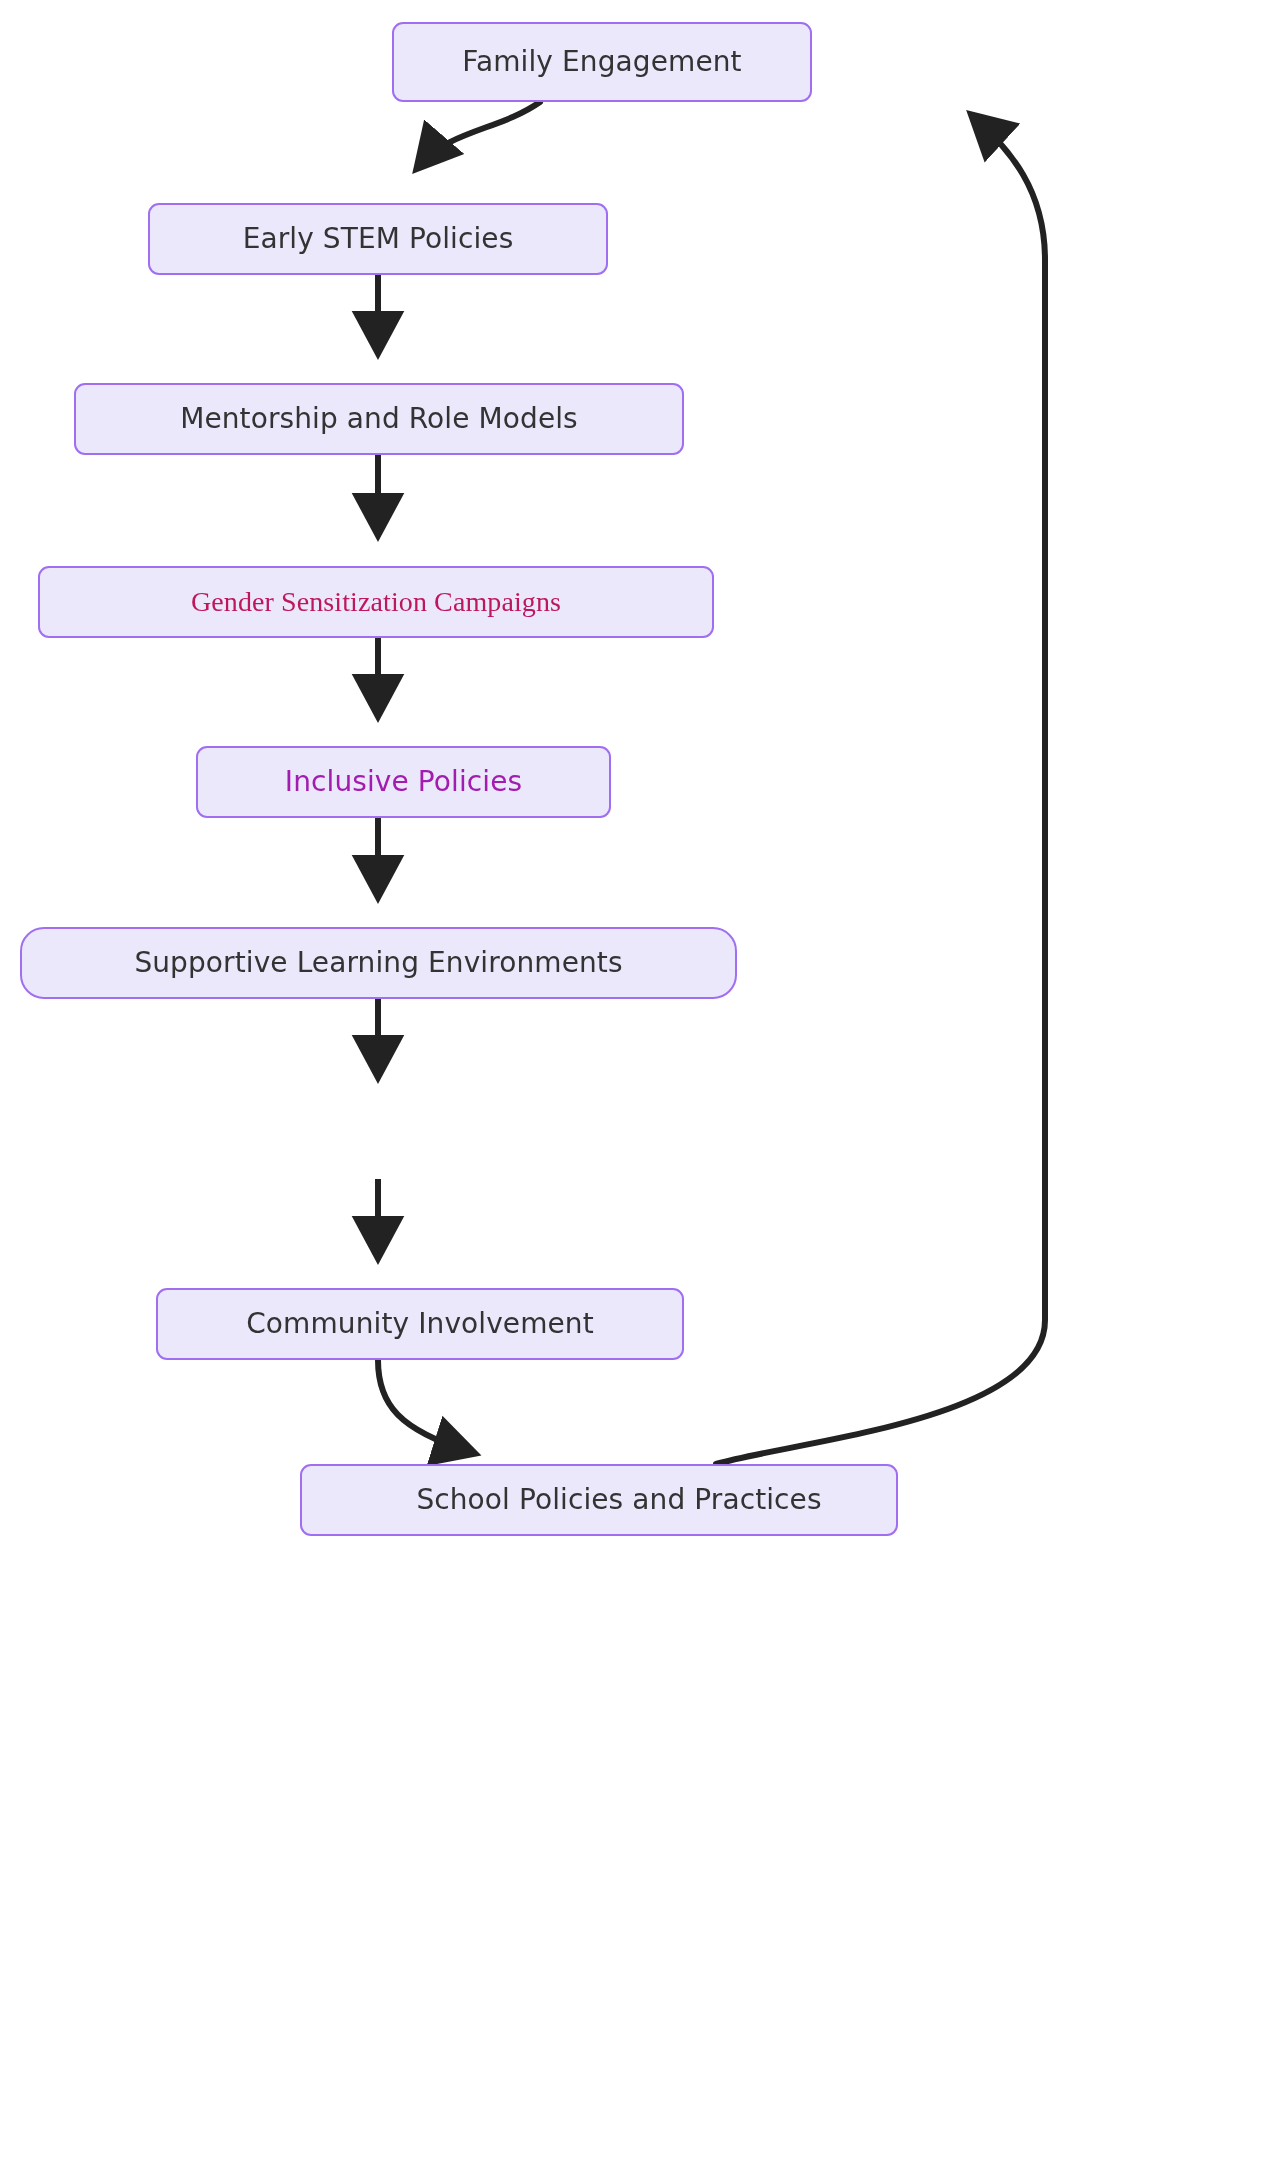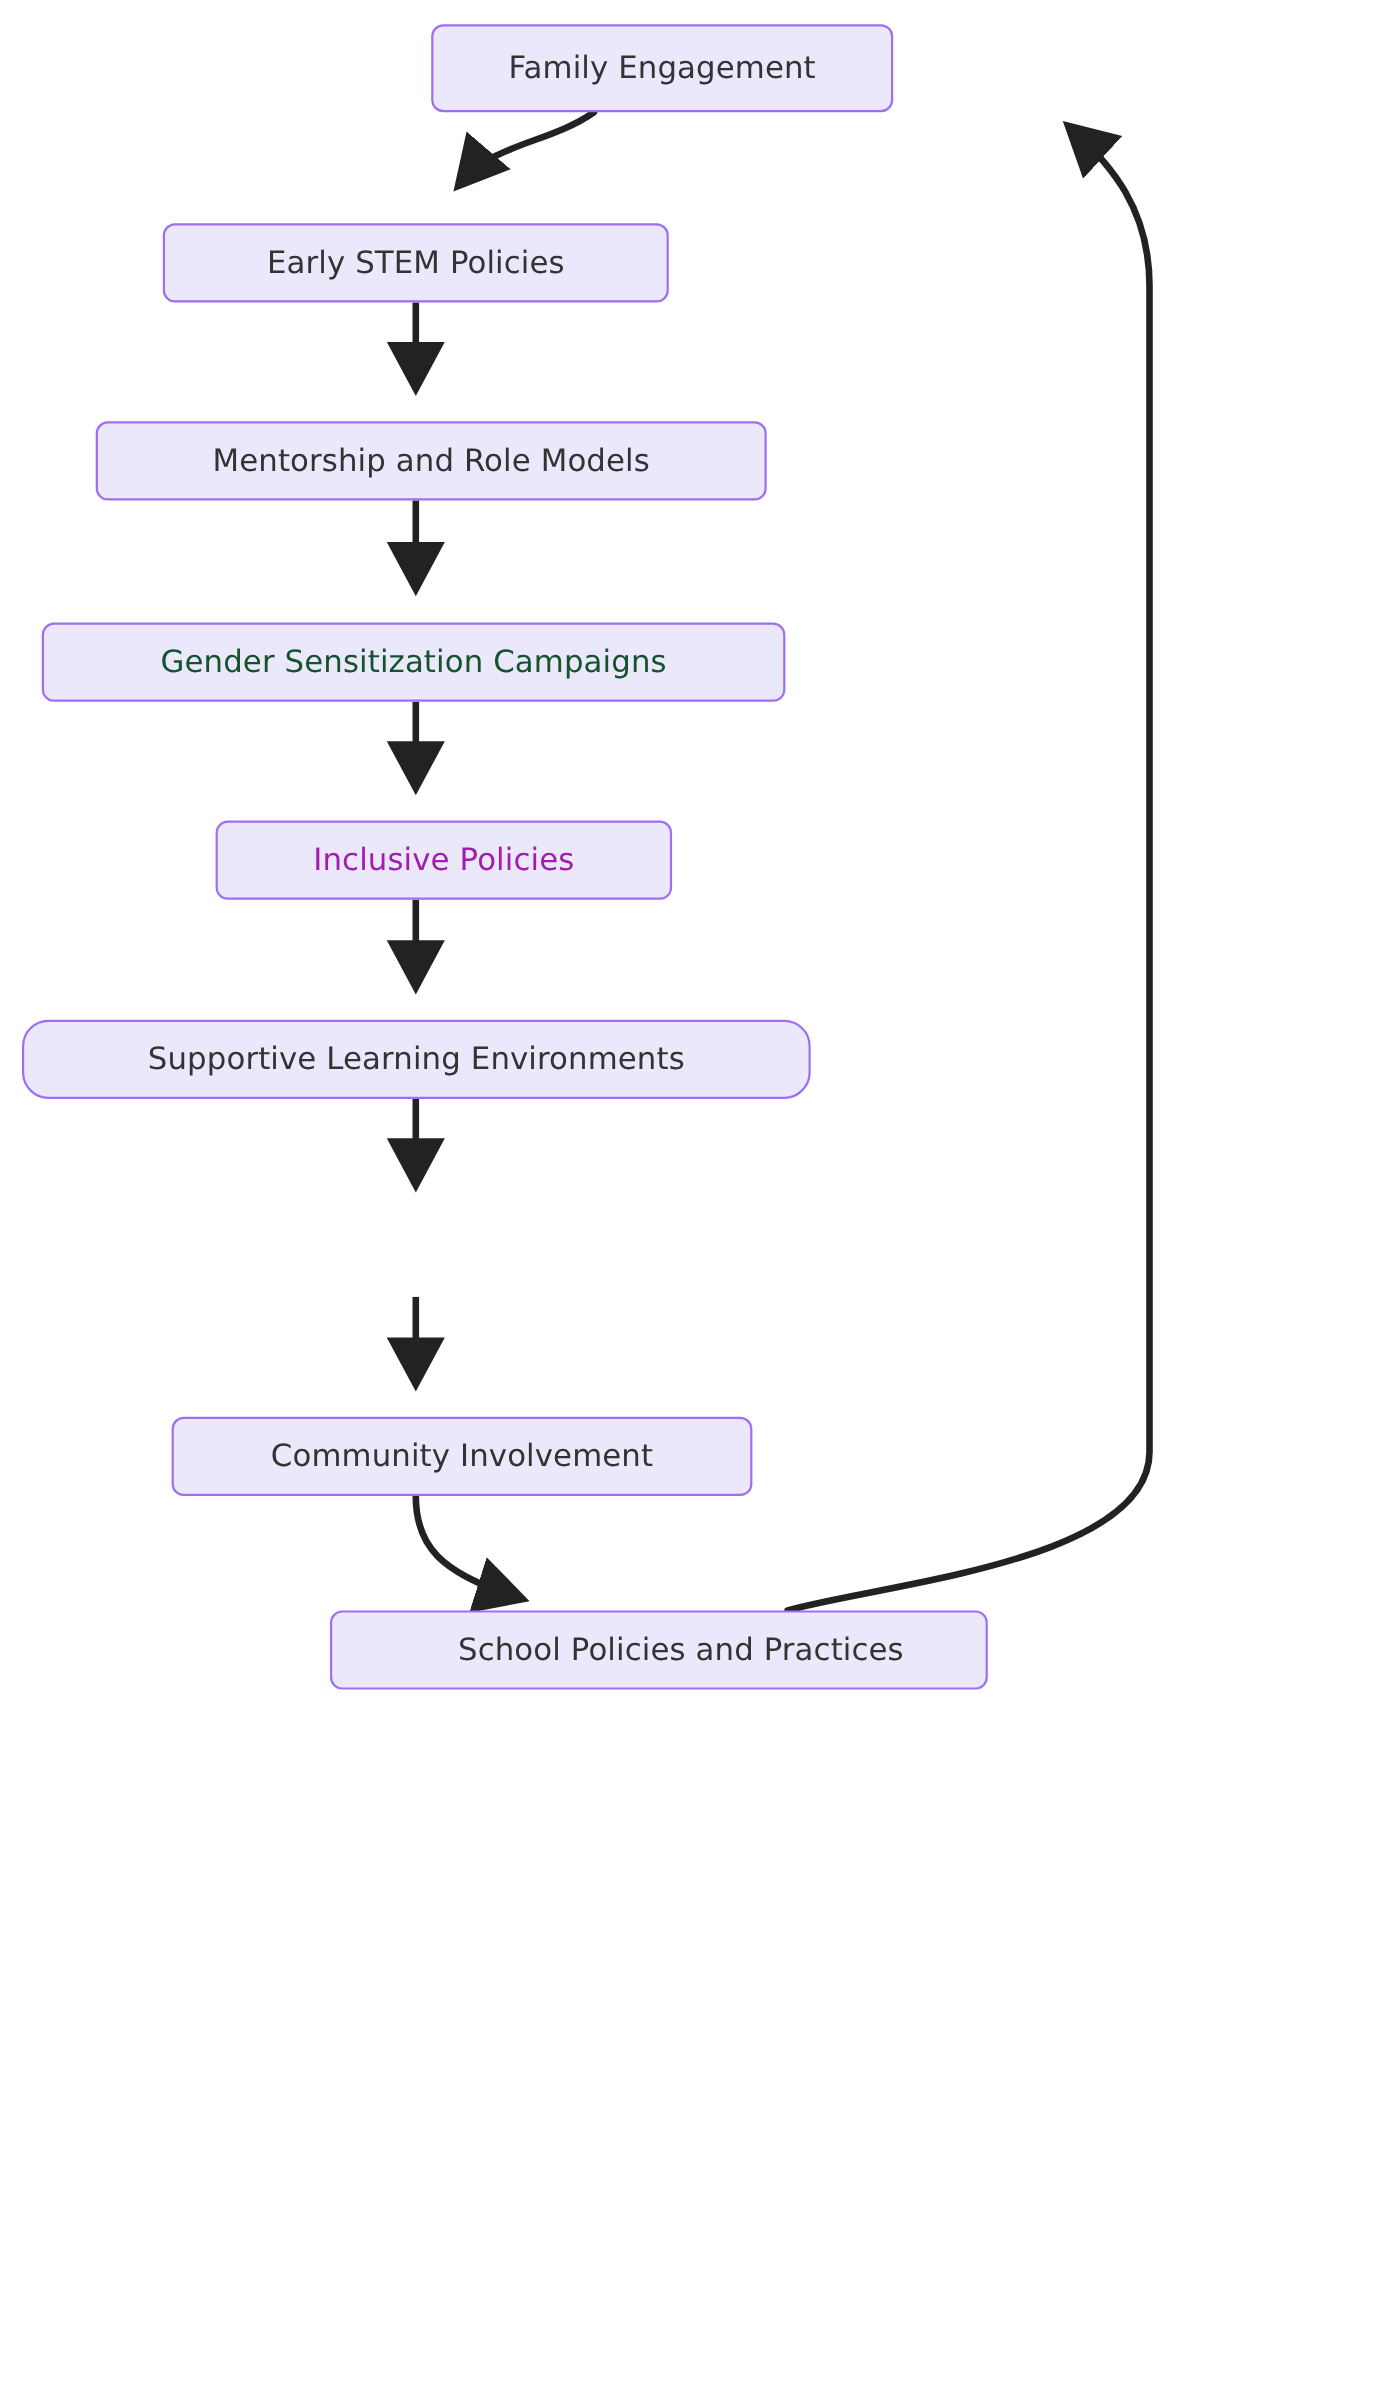--- a/index.html
+++ b/index.html
@@ -74,24 +74,24 @@
              L 1045 260
              C 1045 190, 1010 150, 975 118" fill="none" stroke="#222222" stroke-width="6" stroke-linecap="round" marker-end="url(#arrow)"></path>
   </svg>
 
   <div class="node" style="left: 392px; top: 22px; width: 420px; height: 80px; background: rgb(236, 232, 252); border-color: rgb(160, 110, 240); color: rgb(51, 51, 51);">
     <span class="node-label">Family Engagement</span>
   </div>
   <div class="node" style="left: 148px; top: 203px; width: 460px; height: 72px; background: rgb(236, 232, 252); border-color: rgb(160, 110, 240); color: rgb(51, 51, 51);">
     <span class="node-label">Early STEM Policies</span>
   </div>
-  <div class="node" style="left: 87px; top: 383px; width: 610px; height: 72px; background: rgb(236, 232, 252); border-color: rgb(160, 110, 240); color: rgb(51, 51, 51);">
+  <div class="node" style="left: 74px; top: 383px; width: 610px; height: 72px; background: rgb(236, 232, 252); border-color: rgb(160, 110, 240); color: rgb(51, 51, 51);">
     <span class="node-label">Mentorship and Role Models</span>
   </div>
-  <div class="node" style="left: 38px; top: 566px; width: 676px; height: 72px; background: rgb(236, 232, 252); border-color: rgb(160, 110, 240); color: #14532d;">
+  <div class="node" style="left: 38px; top: 566px; width: 676px; height: 72px; background: rgb(236, 232, 252); border-color: rgb(160, 110, 240); color: #be185d; font-family: Liberation Serif, serif;">
     <span class="node-label">Gender Sensitization Campaigns</span>
   </div>
   <div class="node" style="left: 196px; top: 746px; width: 415px; height: 72px; background: rgb(236, 232, 252); border-color: rgb(160, 110, 240); color: #a21caf;">
     <span class="node-label">Inclusive Policies</span>
   </div>
   <div class="node" style="left: 20px; top: 927px; width: 717px; height: 72px; background: rgb(236, 232, 252); border-color: rgb(160, 110, 240); color: rgb(51, 51, 51); border-radius: 24px;">
     <span class="node-label">Supportive Learning Environments</span>
   </div>
   <div class="node" style="left: 112px; top: 1288px; width: 528px; height: 72px; background: rgb(236, 232, 252); border-color: rgb(160, 110, 240); color: rgb(51, 51, 51); margin-left: 44px;">
     <span class="node-label">Community Involvement</span>

